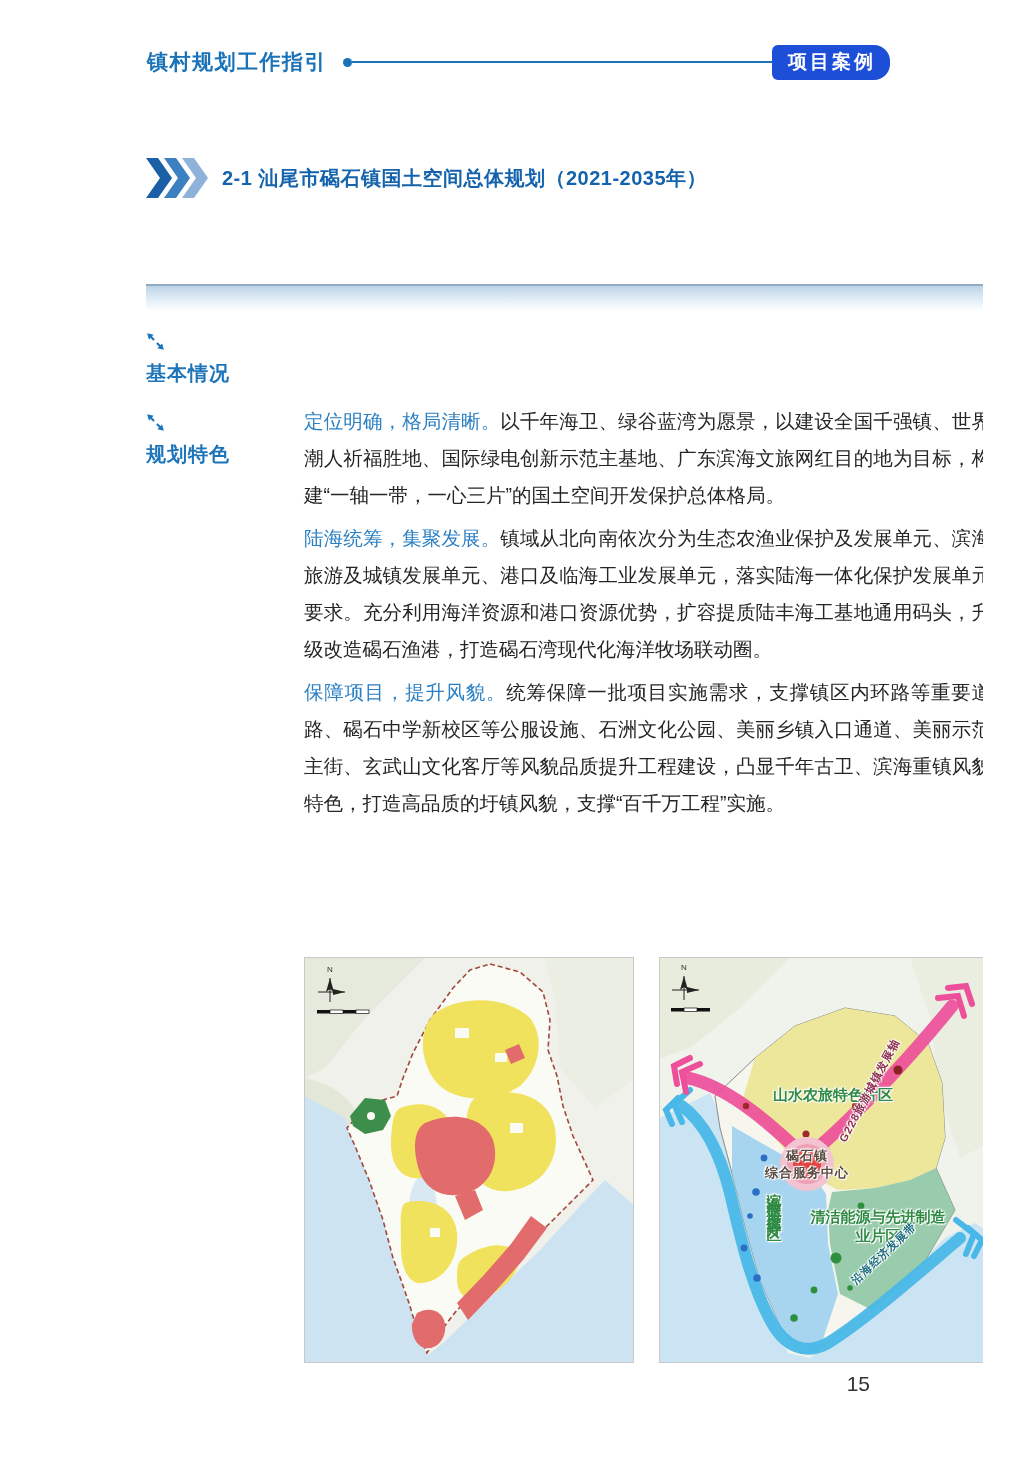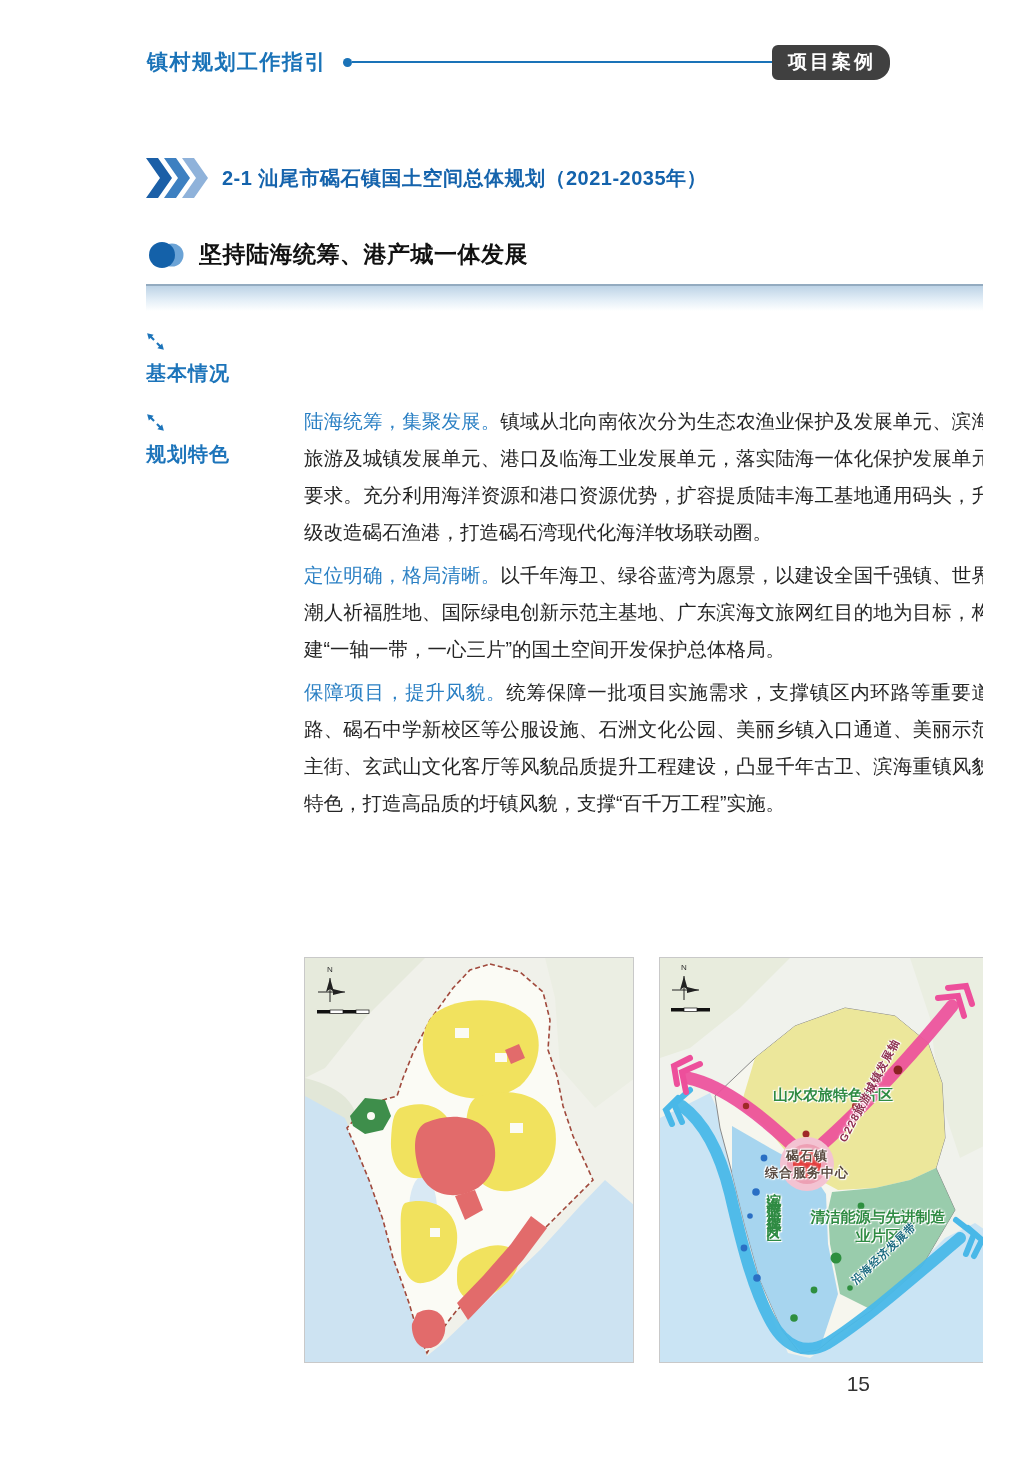--- a/index.html
+++ b/index.html
@@ -7,21 +7,21 @@
   .page {
     position:relative; width:932px; height:1478px; margin:0 auto;
     background:#ffffff; font-family:"Liberation Sans", sans-serif; overflow:hidden;
   }
   
   .hdr { position:absolute; top:46px; left:96px; right:93px; height:32px;
          display:flex; align-items:center; }
   .hdr-title { color:#1a73b8; font-size:21px; font-weight:bold; letter-spacing:1.5px; white-space:nowrap; }
   .hdr-dot { width:9px; height:9px; border-radius:50%; background:#1a73b8; margin-left:16px; flex:none; }
   .hdr-line { flex:1; height:2px; background:#1a73b8; }
-  .hdr-badge { background:#404040; color:#ffffff; font-size:19px; font-weight:bold;
+  .hdr-badge { background:#1d4ed8; color:#ffffff; font-size:19px; font-weight:bold;
                letter-spacing:3px; padding:4px 14px 5px 16px; border-radius:6px 16px 16px 6px; white-space:nowrap; }
   
   .title-row { position:absolute; top:158px; left:95px; display:flex; align-items:center; gap:10px; }
   .title-row h1 { font-size:20px; color:#1463ac; font-weight:bold; letter-spacing:0.5px; white-space:nowrap; }
   
   .section-row { position:absolute; top:239px; left:97px; display:flex; align-items:center; gap:13px; }
   .section-row h2 { font-size:23px; color:#111111; font-weight:bold; letter-spacing:0.5px; }
   .grad-bar { position:absolute; top:284px; left:95px; width:845px; height:27px;
               border-top:2px solid #93abc0;
               background:linear-gradient(180deg,#bdd3e6 0%, #e3eef7 55%, #ffffff 100%); }
@@ -65,27 +65,20 @@
 
   <div class="title-row">
     <svg width="66" height="40" viewBox="0 0 66 40">
       <polygon points="0,0 12,0 26,20 12,40 0,40 14,20" fill="#1b5fa7"></polygon>
       <polygon points="18,0 30,0 44,20 30,40 18,40 32,20" fill="#3d80c1"></polygon>
       <polygon points="36,0 48,0 62,20 48,40 36,40 50,20" fill="#8fb2da"></polygon>
     </svg>
     <h1>2-1 汕尾市碣石镇国土空间总体规划（2021-2035年）</h1>
   </div>
 
-  <div class="section-row">
-    <svg width="38" height="28" viewBox="0 0 38 28">
-      <circle cx="24" cy="14" r="11.5" fill="#6ba3d6"></circle>
-      <circle cx="14" cy="14" r="13" fill="#1461a9"></circle>
-    </svg>
-    <h2>坚持陆海统筹、港产城一体发展</h2>
-  </div>
   <div class="grad-bar"></div>
 
   <div class="blocks">
 
     <div class="block">
       <div class="block-label">
         <svg width="19" height="19" viewBox="0 0 20 20">
           <line x1="8.5" y1="8.5" x2="4" y2="4" stroke="#1c74ba" stroke-width="2.2"></line>
           <polygon points="1.2,1.2 8,3 3,8" fill="#1c74ba"></polygon>
           <line x1="11.5" y1="11.5" x2="16" y2="16" stroke="#1c74ba" stroke-width="2.2"></line>
@@ -99,22 +92,22 @@
       <div class="block-label">
         <svg width="19" height="19" viewBox="0 0 20 20">
           <line x1="8.5" y1="8.5" x2="4" y2="4" stroke="#1c74ba" stroke-width="2.2"></line>
           <polygon points="1.2,1.2 8,3 3,8" fill="#1c74ba"></polygon>
           <line x1="11.5" y1="11.5" x2="16" y2="16" stroke="#1c74ba" stroke-width="2.2"></line>
           <polygon points="18.8,18.8 12,17 17,12" fill="#1c74ba"></polygon>
         </svg>
         <span>规划特色</span>
       </div>
       <div class="block-paras">
+        <p><span class="lead">定位明确，格局清晰。</span><span>以千年海卫、绿谷蓝湾为愿景，以建设全国千强镇、世界潮人祈福胜地、国际绿电创新示范主基地、广东滨海文旅网红目的地为目标，构建“一轴一带，一心三片”的国土空间开发保护总体格局。</span></p>
         <p><span class="lead">陆海统筹，集聚发展。</span><span>镇域从北向南依次分为生态农渔业保护及发展单元、滨海旅游及城镇发展单元、港口及临海工业发展单元，落实陆海一体化保护发展单元要求。充分利用海洋资源和港口资源优势，扩容提质陆丰海工基地通用码头，升级改造碣石渔港，打造碣石湾现代化海洋牧场联动圈。</span></p>
-        <p><span class="lead">定位明确，格局清晰。</span><span>以千年海卫、绿谷蓝湾为愿景，以建设全国千强镇、世界潮人祈福胜地、国际绿电创新示范主基地、广东滨海文旅网红目的地为目标，构建“一轴一带，一心三片”的国土空间开发保护总体格局。</span></p>
         <p><span class="lead">保障项目，提升风貌。</span><span>统筹保障一批项目实施需求，支撑镇区内环路等重要道路、碣石中学新校区等公服设施、石洲文化公园、美丽乡镇入口通道、美丽示范主街、玄武山文化客厅等风貌品质提升工程建设，凸显千年古卫、滨海重镇风貌特色，打造高品质的圩镇风貌，支撑“百千万工程”实施。</span></p>
       </div>
     </div>
   </div>
 
   <div class="maps">
 
     <figure class="map left">
       <svg width="330" height="406" viewBox="0 0 330 406">
         <rect width="330" height="406" fill="#f0f1ea"></rect>

